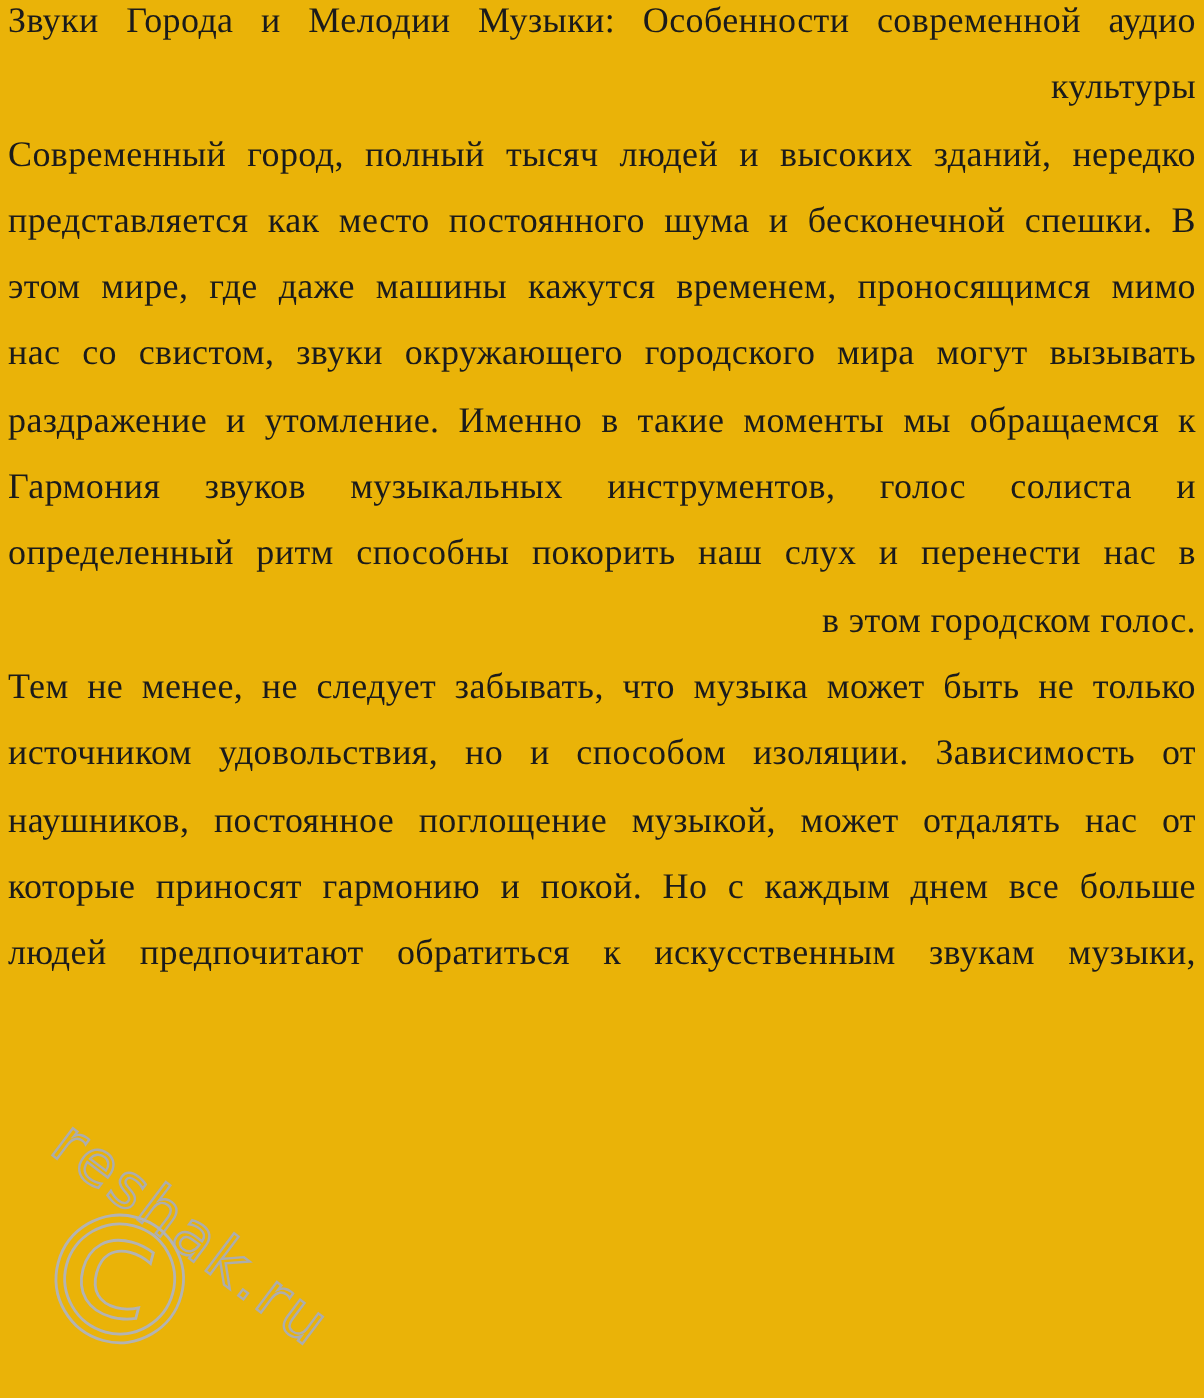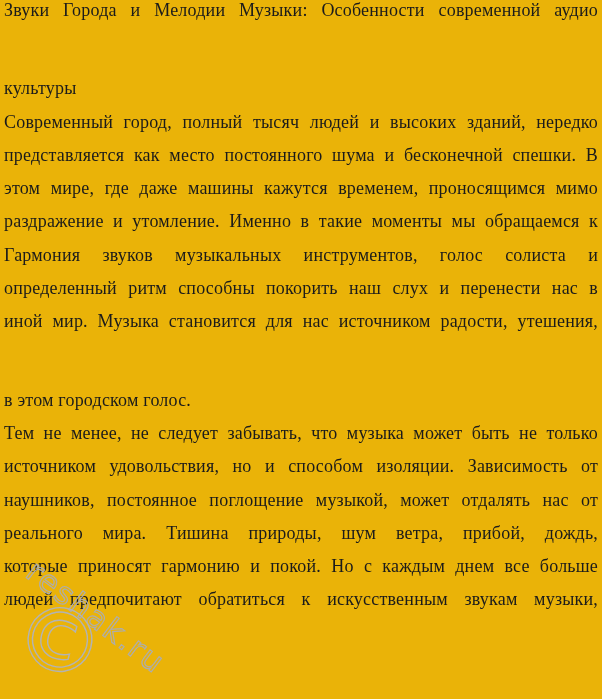--- a/index.html
+++ b/index.html
@@ -26,21 +26,21 @@
     font-size: 18px;
     line-height: 33.3px;
     letter-spacing: 0.2px;
   }
   .line { width: 100%; }
   .jl {
     text-align: justify;
     text-align-last: justify;
     -moz-text-align-last: justify;
   }
-  .ll { text-align: left; margin-top: 45px; }
+  .ll { text-align: right; }
   .watermark {
     position: absolute;
     left: 0;
     top: 540px;
     pointer-events: none;
     z-index: 5;
   }
   .wm-text {
     fill: none;
     stroke: #adadad;
@@ -61,29 +61,28 @@
 <body>
 
 <div class="page">
 
   <div class="doc" id="doc">
       <div class="line jl">Звуки Города и Мелодии Музыки: Особенности современной аудио</div>
       <div class="line ll">культуры</div>
       <div class="line jl">Современный город, полный тысяч людей и высоких зданий, нередко</div>
       <div class="line jl">представляется как место постоянного шума и бесконечной спешки. В</div>
       <div class="line jl">этом мире, где даже машины кажутся временем, проносящимся мимо</div>
+      <div class="line jl">нас со свистом, звуки окружающего городского мира могут вызывать</div>
       <div class="line jl">раздражение и утомление. Именно в такие моменты мы обращаемся к</div>
       <div class="line jl">Гармония звуков музыкальных инструментов, голос солиста и</div>
       <div class="line jl">определенный ритм способны покорить наш слух и перенести нас в</div>
-      <div class="line jl">иной мир. Музыка становится для нас источником радости, утешения,</div>
       <div class="line ll">в этом городском голос.</div>
       <div class="line jl">Тем не менее, не следует забывать, что музыка может быть не только</div>
       <div class="line jl">источником удовольствия, но и способом изоляции. Зависимость от</div>
       <div class="line jl">наушников, постоянное поглощение музыкой, может отдалять нас от</div>
-      <div class="line jl">реального мира. Тишина природы, шум ветра, прибой, дождь,</div>
       <div class="line jl">которые приносят гармонию и покой. Но с каждым днем все больше</div>
       <div class="line jl">людей предпочитают обратиться к искусственным звукам музыки,</div>
     </div>
 
   <svg class="watermark" width="230" height="160" viewBox="0 0 230 160" aria-hidden="true">
     <text class="wm-text" x="24" y="36" transform="rotate(37 24 36)">reshak.ru</text>
     <text class="wm-copy" x="16" y="129" transform="rotate(15 51 98)">©</text>
   </svg>
 
 </div>

